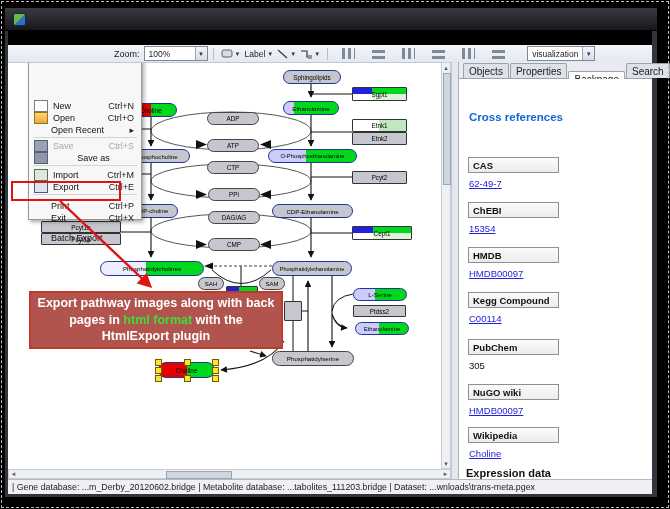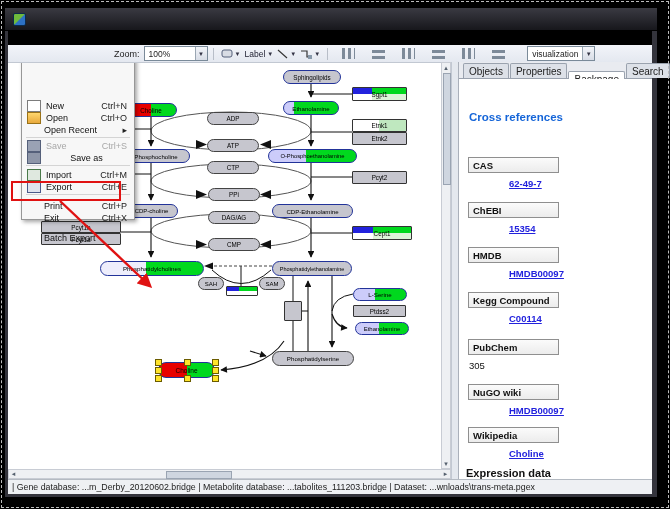--- a/index.html
+++ b/index.html
@@ -25,21 +25,21 @@
   #canvas{position:absolute;left:8px;top:62px;width:433px;height:407px;background:#fff;z-index:1;}
   #edges{position:absolute;left:0;top:0;z-index:2;pointer-events:none;}
   #annot{position:absolute;left:0;top:0;z-index:12;pointer-events:none;}
   .node{position:absolute;z-index:3;box-sizing:border-box;}
   .node .nlab{position:absolute;left:0;top:0;right:0;bottom:0;display:flex;align-items:center;justify-content:center;color:#000;white-space:nowrap;overflow:hidden;}
   .node .nrow{width:100%;}
   .handle{position:absolute;width:5px;height:5px;background:#ffe42a;border:1px solid #6b5c00;z-index:4;}
   
   #callout{position:absolute;left:29px;top:291px;width:254px;height:58px;z-index:5;border:2px solid #c0392b;box-sizing:border-box;display:flex;align-items:center;justify-content:center;text-align:center;color:#fff;font-weight:bold;font-size:12.5px;line-height:1.35;padding:2px 6px;}
   
-  #file-menu{position:absolute;left:21px;top:46px;width:112px;height:172px;background:#f7f7f7;border:1px solid #979797;box-shadow:2px 2px 4px rgba(0,0,0,.35);z-index:6;font-size:9px;color:#111;}
+  #file-menu{position:absolute;left:28px;top:46px;width:112px;height:172px;background:#f7f7f7;border:1px solid #979797;box-shadow:2px 2px 4px rgba(0,0,0,.35);z-index:6;font-size:9px;color:#111;}
   .mi{position:absolute;left:1px;right:1px;height:12px;display:flex;align-items:center;}
   .mi .mic{width:12px;height:10px;margin:0 5px 0 4px;flex:none;}
   .mi .mil{flex:1;white-space:nowrap;}
   .mi .mis{margin-right:6px;color:#222;}
   .mi.disabled .mil,.mi.disabled .mis{color:#a8a8a8;}
   .msep{position:absolute;left:4px;right:4px;height:1px;background:#d4d4d4;}
   .mic-new{background:#fff;border:1px solid #7c7c7c;}
   .mic-open{background:linear-gradient(#ffd76e,#e8a93c);border:1px solid #9a7218;}
   .mic-save{background:#9aa2b4;border:1px solid #55607a;}
   .mic-saveas{background:#8e96a8;border:1px solid #55607a;}
@@ -53,21 +53,21 @@
   
   #splitter{position:absolute;left:451px;top:62px;width:7px;height:417px;background:#e4e8ee;border-left:1px solid #c2c8d2;z-index:10;}
   #panel{position:absolute;left:458px;top:62px;width:194px;height:417px;background:#fff;z-index:10;border-left:1px solid #aab0ba;box-sizing:border-box;}
   #tabstrip{position:absolute;left:0;top:0;right:0;height:16px;background:#e9ebf0;display:flex;align-items:flex-end;padding-left:4px;border-bottom:1px solid #9aa2ae;font-size:10px;}
   .tab{padding:2px 5px 1px 5px;border:1px solid #9aa2ae;border-bottom:none;background:#dde1e8;margin-right:1px;color:#222;border-radius:2px 2px 0 0;}
   .tab.active{background:#fff;position:relative;top:9px;padding-bottom:2px;}
   #panel-content{position:absolute;left:0;top:17px;right:0;bottom:0;background:#fff;overflow:hidden;}
   #bp-header{position:absolute;left:10px;top:32px;font-size:11.5px;font-weight:bold;color:#1565d8;}
   .bp-sec{position:absolute;left:0;width:100%;}
   .bp-box{position:absolute;left:9px;top:0;width:85px;height:14px;background:linear-gradient(#fbfbfb,#ececec);border:1px solid #8f8f8f;font-size:9.5px;font-weight:bold;color:#111;display:flex;align-items:center;padding-left:4px;box-sizing:content-box;}
-  .bp-link{position:absolute;left:10px;top:21px;font-size:9.5px;font-weight:bold;color:#2222dd;text-decoration:underline;margin-left:40px;}
+  .bp-link{position:absolute;left:10px;top:21px;font-size:9.5px;font-weight:normal;color:#2222dd;text-decoration:underline;}
   .bp-val{position:absolute;left:10px;top:21px;font-size:9.5px;color:#111;}
   #bp-footer{position:absolute;left:7px;top:388px;font-size:11px;font-weight:bold;color:#111;}
   
   #statusbar{position:absolute;left:8px;top:479px;width:644px;height:15px;background:#eef0f3;border-top:1px solid #b4bac2;z-index:10;font-size:8.8px;color:#222;display:flex;align-items:center;padding-left:4px;box-sizing:border-box;}
   #bottomborder{position:absolute;left:5px;top:494px;width:652px;height:3px;background:#34343c;z-index:10;}
 </style>
 </head>
 <body>
 
 <div id="stage">
@@ -122,20 +122,23 @@
       <polygon points="213,262.5 204,266 213,269.5"></polygon>
       <polygon points="196,140 207,144.5 196,149"></polygon>
       <polygon points="271,140 260,144.5 271,149"></polygon>
       <polygon points="196,190 207,194.5 196,199"></polygon>
       <polygon points="271,190 260,194.5 271,199"></polygon>
       <polygon points="196,240 207,244.5 196,249"></polygon>
       <polygon points="271,240 260,244.5 271,249"></polygon>
     </g>
   </svg>
 
+  <div id="callout" style="background: rgb(178, 84, 78);">
+    <div><span>Export pathway images along with back pages in </span><span id="callout-hl" style="color: rgb(61, 220, 61);">html format</span><span> with the HtmlExport plugin</span></div>
+  </div>
 
   <div id="titlebar">
     <div id="app-icon"></div>
   </div>
   <div class="side-border" style="left:5px;top:30px;width:3px;height:464px;"></div>
   <div class="side-border" style="left:652px;top:30px;width:5px;height:464px;"></div>
   <div id="bottomborder"></div>
 
 
   <div id="toolbar">

